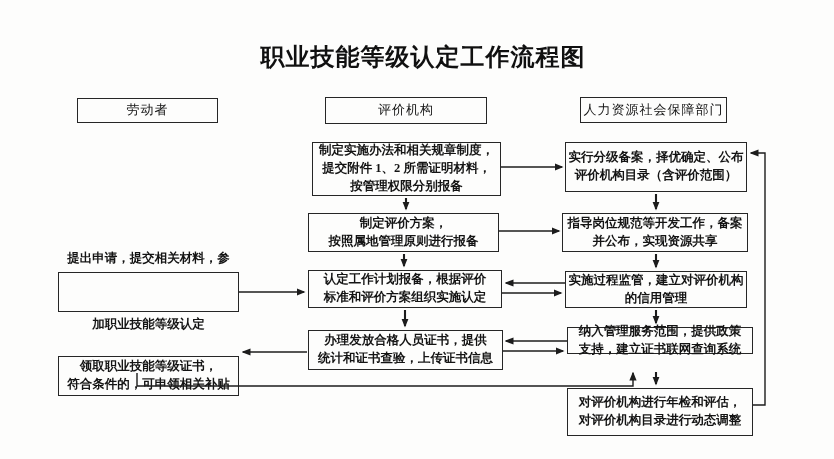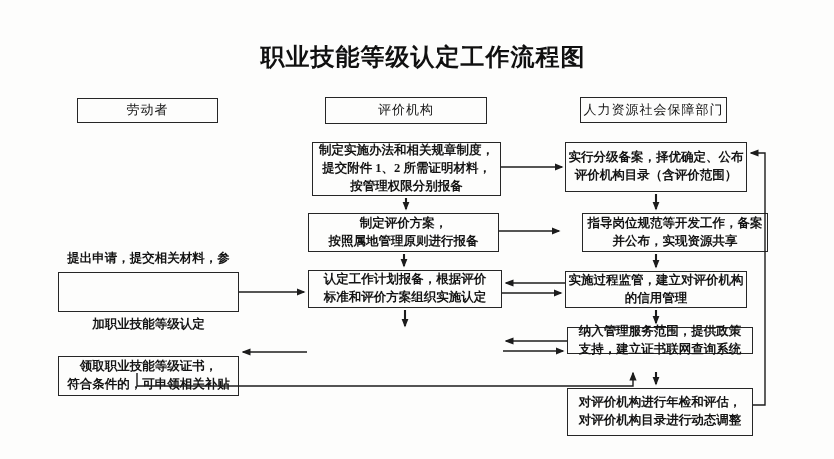--- a/index.html
+++ b/index.html
@@ -23,21 +23,21 @@
   #h-worker{left:77px;top:98px;width:141px;height:25px;}
   #h-agency{left:325px;top:97px;width:162px;height:27px;}
   #h-hr{left:580px;top:97px;width:147px;height:26px;}
   #m1{left:312px;top:142px;width:189px;height:54px;}
   #m2{left:308px;top:213px;width:191px;height:39px;}
   #m3{left:308px;top:270px;width:194px;height:38px;}
   #m4{left:308px;top:330px;width:195px;height:40px;}
   #l1{left:58px;top:272px;width:181px;height:40px;gap:48px;}
   #l2{left:58px;top:333px;width:181px;height:40px;margin-top:23px;}
   #r1{left:565px;top:142px;width:182px;height:50px;}
-  #r2{left:562px;top:213px;width:186px;height:39px;margin-left:20px;}
+  #r2{left:562px;top:213px;width:186px;height:39px;}
   #r3{left:565px;top:271px;width:182px;height:37px;}
   #r4{left:567px;top:327px;width:186px;height:27px;}
   #r5{left:567px;top:388px;width:186px;height:48px;}
   #edges-svg{position:absolute;left:0;top:0;width:834px;height:459px;pointer-events:none;}
 </style>
 </head>
 <body>
 
 <div id="canvas">
 
@@ -58,20 +58,24 @@
     <div>提交附件 1、2 所需证明材料，</div>
     <div>按管理权限分别报备</div>
   </div>
   <div class="node" id="m2">
     <div>制定评价方案，</div>
     <div>按照属地管理原则进行报备</div>
   </div>
   <div class="node" id="m3">
     <div>认定工作计划报备，根据评价</div>
     <div>标准和评价方案组织实施认定</div>
+  </div>
+  <div class="node" id="m4">
+    <div>办理发放合格人员证书，提供</div>
+    <div>统计和证书查验，上传证书信息</div>
   </div>
 
   <div class="node" id="l1">
     <div>提出申请，提交相关材料，参</div>
     <div>加职业技能等级认定</div>
   </div>
   <div class="node" id="l2">
     <div>领取职业技能等级证书，</div>
     <div>符合条件的，可申领相关补贴</div>
   </div>

